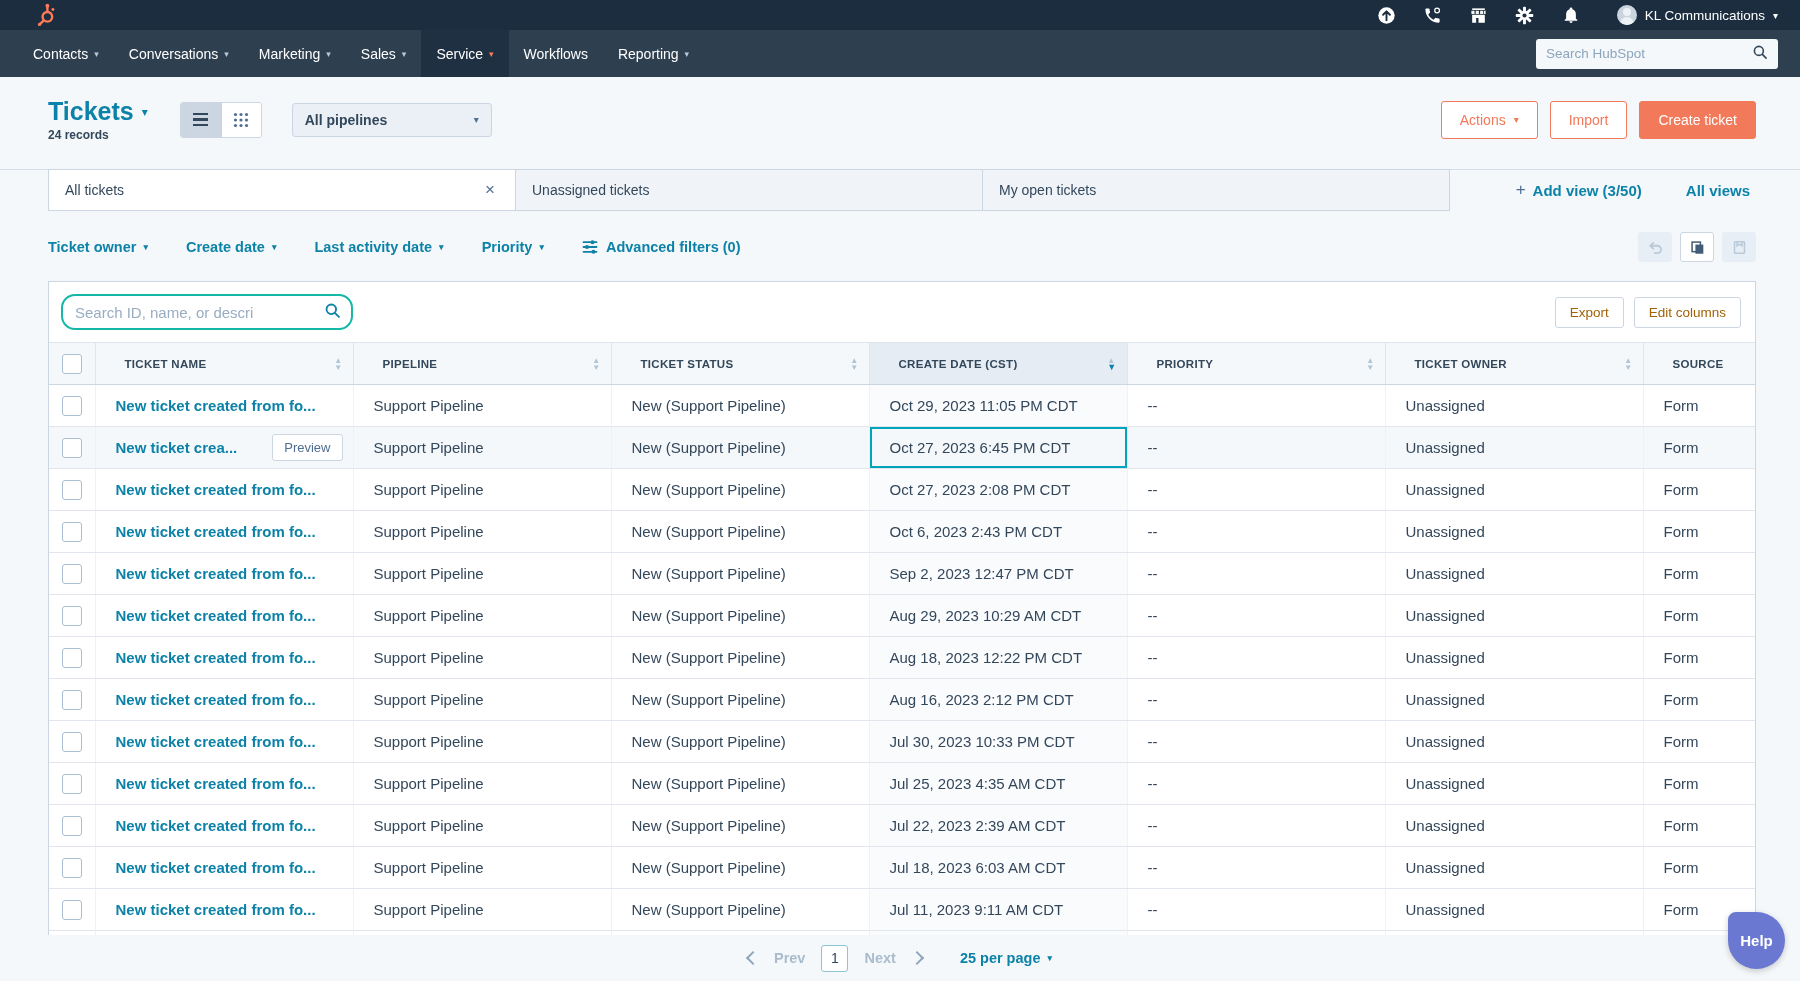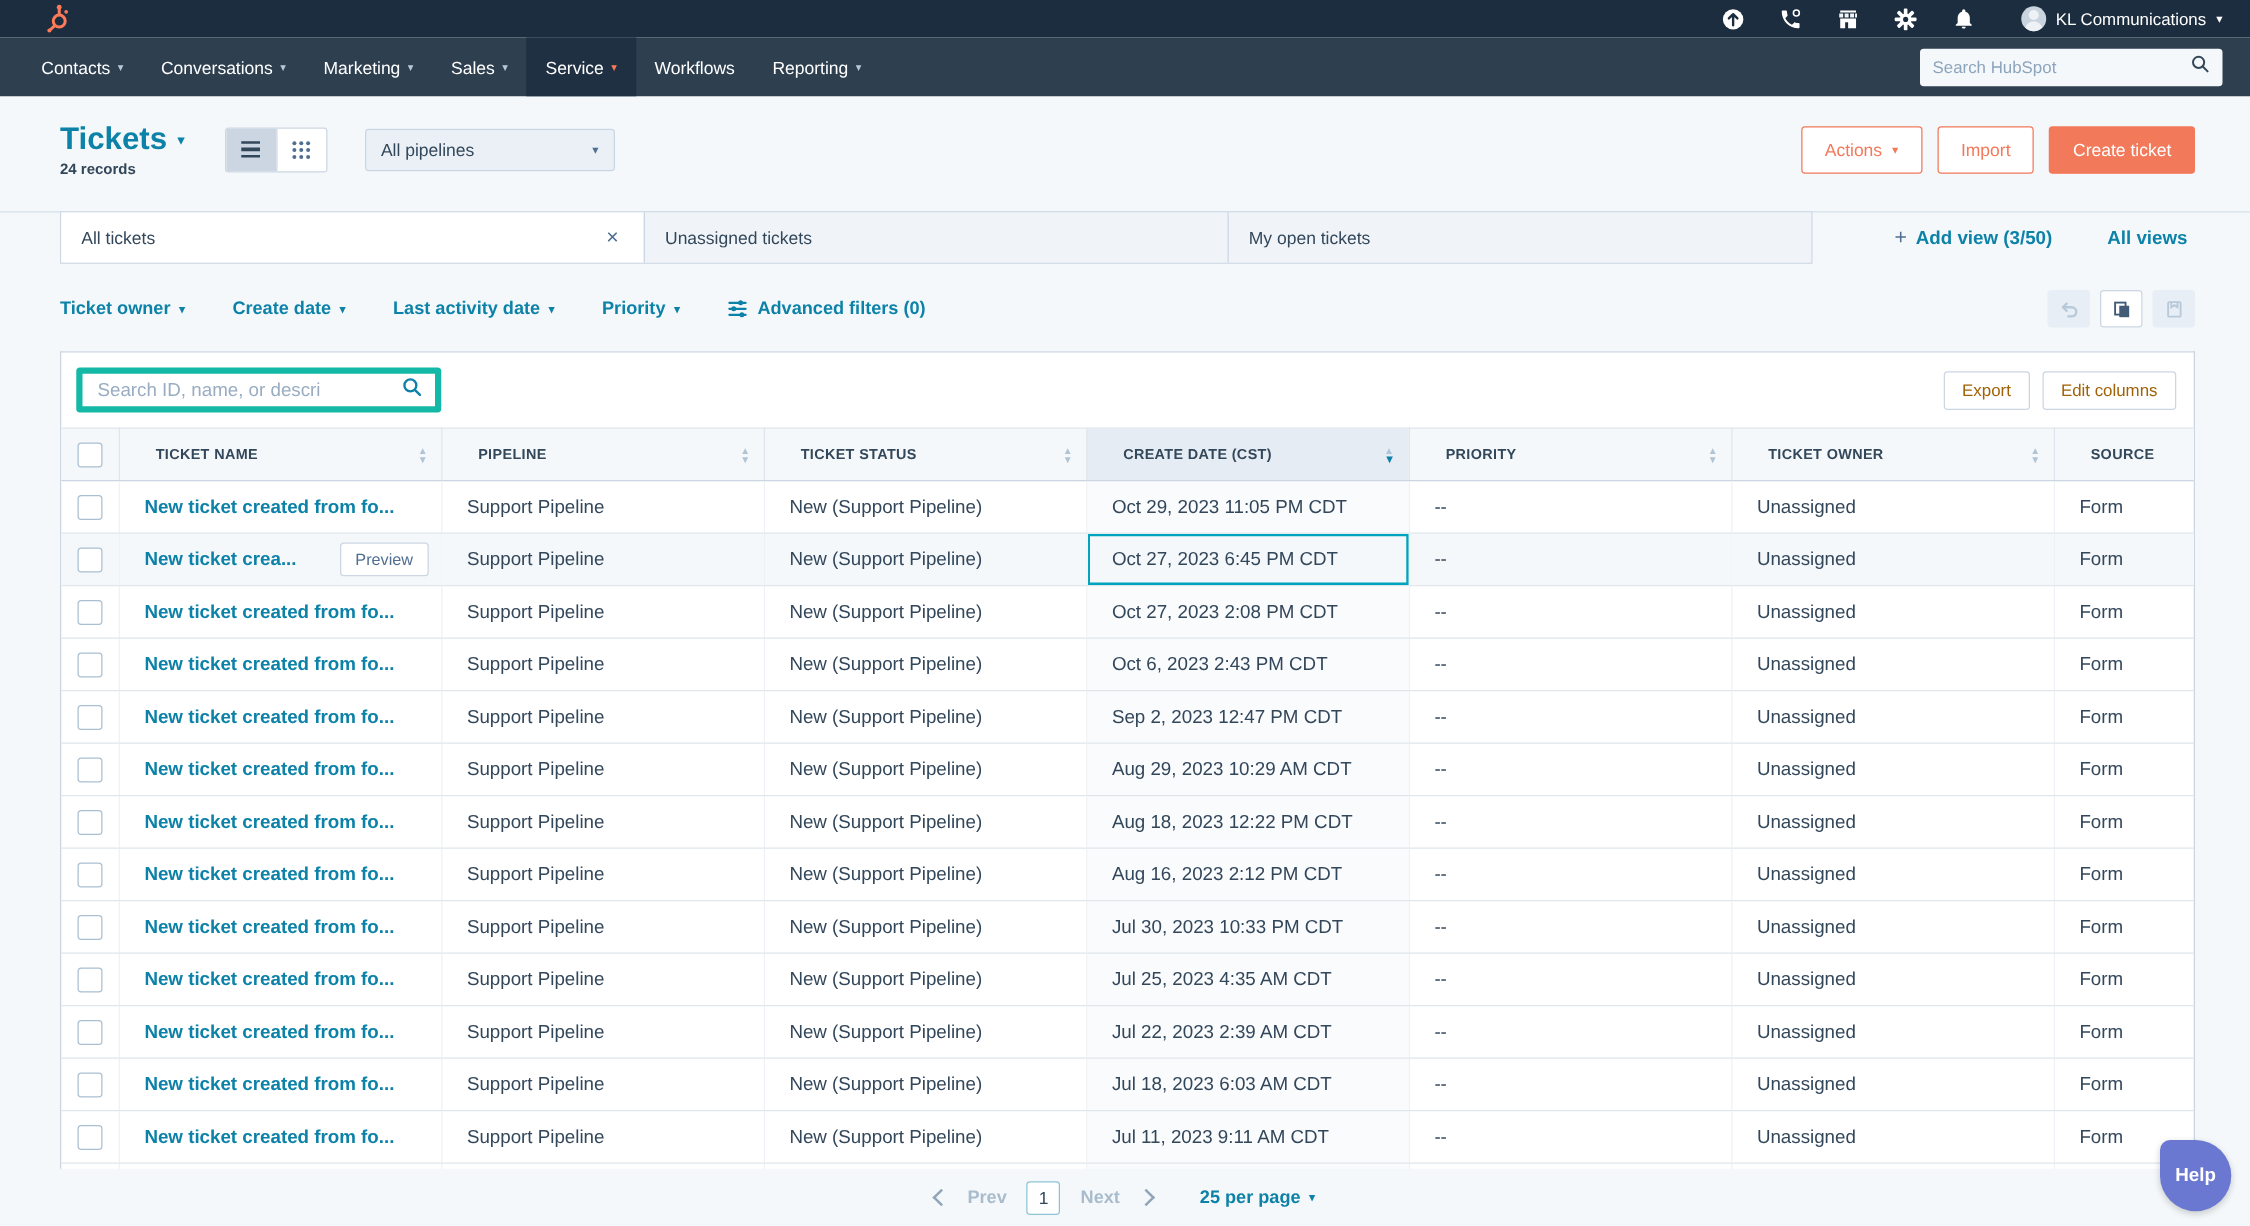--- a/index.html
+++ b/index.html
@@ -42,21 +42,21 @@
   .page-title { font-size:25px; font-weight:bold; color:#0d82a8; }
   .title-caret { color:#0d82a8; font-size:12px; }
   .records { font-size:12px; font-weight:bold; color:#33475b; margin-top:2px; }
   .view-toggle { display:flex; margin-left:32px; border:1px solid #cbd6e2; border-radius:3px; overflow:hidden; }
   .vt-btn { width:40px; height:34px; display:flex; align-items:center; justify-content:center; background:#fff; cursor:pointer; }
   .vt-btn + .vt-btn { border-left:1px solid #cbd6e2; }
   .vt-btn.selected { background:#cbd6e2; }
   .list-glyph { display:flex; flex-direction:column; gap:3px; }
   .list-glyph i { display:block; width:15px; height:2.5px; background:#33475b; }
   .pipeline-select { margin-left:30px; width:200px; height:34px; background:#eaf0f6; border:1px solid #cbd6e2; border-radius:3px; display:flex; align-items:center; padding:0 12px; font-size:14px; cursor:pointer; }
-  .pipeline-select .lbl { flex:1; }
+  .pipeline-select .lbl { flex:1;font-weight:bold; }
   .pipeline-select .caret { color:#506e91; font-size:10px; }
   .header-row .spacer { flex:1; }
   .btns { display:flex; gap:12px; }
   .btn { height:38px; border-radius:3px; font-size:14px; font-weight:500; display:flex; align-items:center; gap:8px; padding:0 18px; cursor:pointer; font-family:inherit; }
   .btn-outline { background:#fff; border:1px solid #f2795a; color:#f2795a; }
   .btn-solid { background:#f2795a; border:1px solid #f2795a; color:#fff; }
   .btn .caret { font-size:10px; }
 
   
   .tabs-row { margin-top:27px; display:flex; align-items:center; position:relative; }
@@ -80,21 +80,21 @@
   .filter-item .caret { font-size:9px; }
   .adv-filters { display:flex; align-items:center; gap:8px; color:#0d82a8; font-size:14.5px; font-weight:bold; cursor:pointer; margin-left:38px; }
   .filters-row .spacer { flex:1; }
   .mini-btns { display:flex; gap:8px; }
   .mini-btn { width:34px; height:30px; border-radius:3px; display:flex; align-items:center; justify-content:center; background:#e8eef5; cursor:default; }
   .mini-btn.enabled { background:#fff; border:1px solid #cbd6e2; cursor:pointer; }
 
   
   .table-card { margin-top:19px; background:#fff; border:1px solid #cbd6e2; border-bottom:none; height:658px; overflow:hidden; }
   .card-toolbar { display:flex; align-items:center; padding:12px 14px 12px 12px; }
-  .obj-search { width:292px; height:36px; border:5px solid #14b8a6; border-radius:3px; display:flex; align-items:center; padding:0 10px 0 12px; }
+  .obj-search { width:292px; height:36px; border:2px solid #14b8a6; border-radius:14px; display:flex; align-items:center; padding:0 10px 0 12px; }
   .obj-search input { flex:1; border:none; outline:none; font-size:15px; color:#33475b; font-family:inherit; min-width:0; }
   .obj-search input::placeholder { color:#99acc2; }
   .card-toolbar .spacer { flex:1; }
   .tbl-btns { display:flex; gap:10px; }
   .sm-btn { height:31px; padding:0 14px; background:#fff; border:1px solid #cbd6e2; border-radius:3px; font-size:13.5px; color:#a16207; display:flex; align-items:center; cursor:pointer; font-family:inherit; }
 
   table { border-collapse:collapse; table-layout:fixed; width:1850px; }
   th { height:42px; background:#f5f8fa; border-top:1px solid #dfe5ec; border-bottom:1px solid #cbd6e2; border-right:1px solid #dfe5ec; font-size:11.5px; font-weight:bold; letter-spacing:.3px; color:#33475b; text-align:left; padding:0 10px 0 29px; white-space:nowrap; cursor:pointer; }
   th.sorted { background:#e6ecf3; }
   .th-inner { display:flex; align-items:center; justify-content:space-between; gap:6px; }

